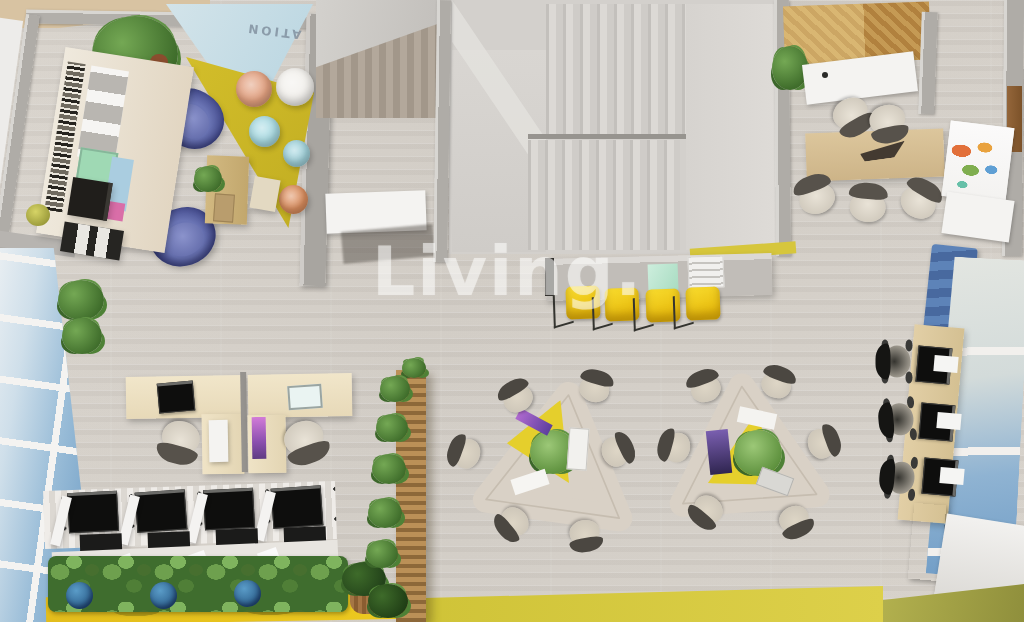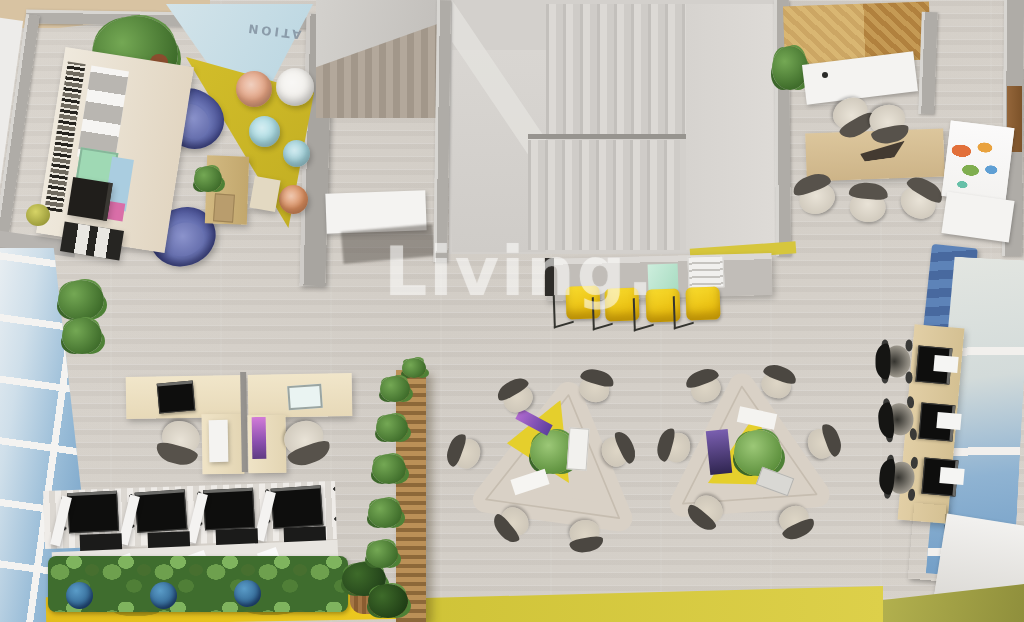--- a/index.html
+++ b/index.html
@@ -269,16 +269,16 @@
     <div class="p foliage" style="--x:402px;--y:358px;--w:24px;--h:20px;"></div>
     <div class="p foliage" style="--x:380px;--y:376px;--w:30px;--h:26px;"></div>
     <div class="p foliage" style="--x:376px;--y:414px;--w:32px;--h:28px;"></div>
     <div class="p foliage" style="--x:372px;--y:454px;--w:34px;--h:30px;"></div>
     <div class="p foliage" style="--x:368px;--y:498px;--w:34px;--h:30px;"></div>
     <div class="p foliage" style="--x:366px;--y:540px;--w:32px;--h:28px;"></div>
     <div class="p foliage" style="--x:368px;--y:584px;--w:40px;--h:34px;background:radial-gradient(circle at 35% 35%,#3e6b2a,#1f3d15 78%);"></div>
   </div>
 
   <div class="p watermark" style="--x:352px;--y:240px;--w:360px;--h:150px;">
-    <div style="margin-left:32px;">Living.</div>
+    <div style="margin-left:20px;">Living.</div>
   </div>
 
 </div>
 
 </body></html>

